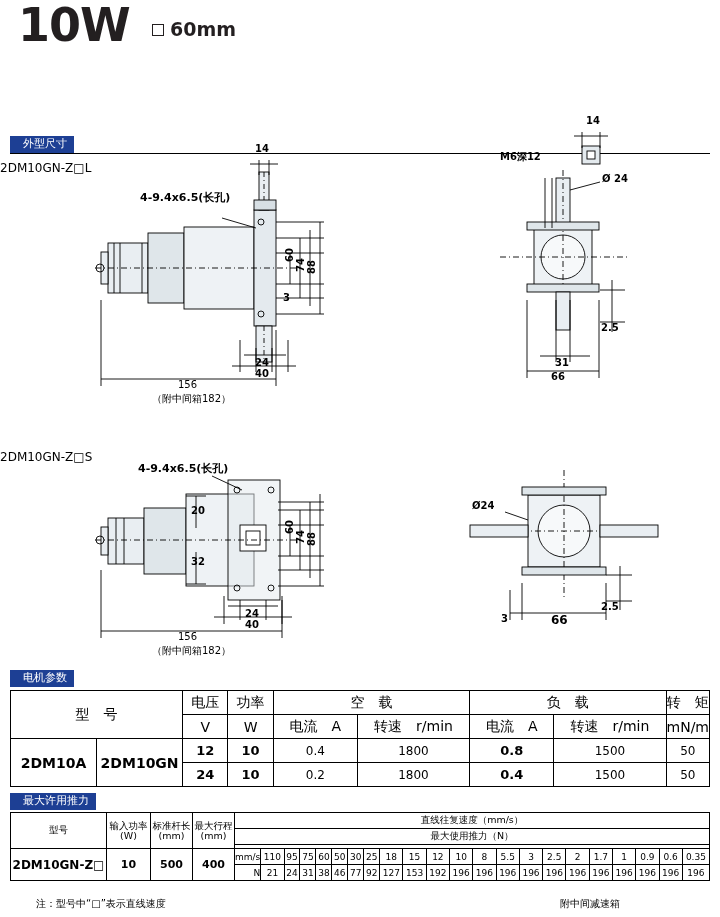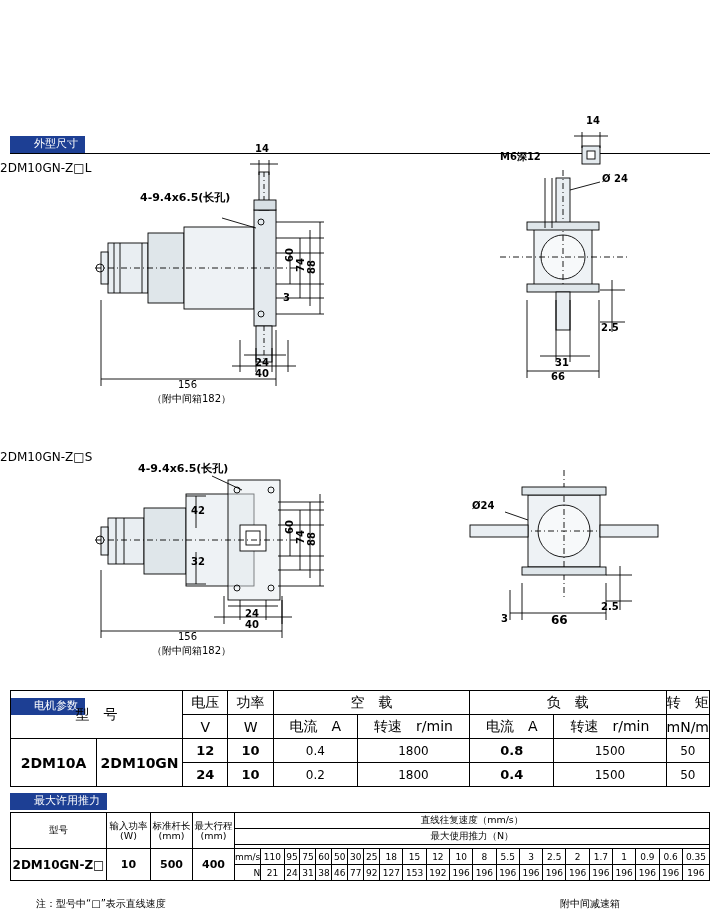--- a/index.html
+++ b/index.html
@@ -35,21 +35,21 @@
     font-family:"DejaVu Sans", sans-serif;
     font-weight:bold; font-size:19px; color:#231f20;
   }
 
   
   .sect-tag {
     position:absolute;
     background:#1d3f94;
     color:#fff;
     font-size:11px;
-    padding:2px 7px 3px 24px;
+    padding:2px 7px 3px 13px;
     font-family:"DejaVu Sans", sans-serif;
     line-height:1.1;
     white-space:nowrap;
   }
   .sect-rule {
     position:absolute; height:1px; background:#000;
   }
 
   .label-left {
     position:absolute;
@@ -103,20 +103,25 @@
   .caption {
     position:absolute;
     font-family:"DejaVu Sans", sans-serif; font-size:10px; white-space:nowrap;
   }
 </style>
 </head>
 <body>
 
 <div class="page">
 
+  <div class="hdr-band">
+    <div class="hdr-title">10W</div>
+    <div class="hdr-sq"></div>
+    <div class="hdr-sub">60mm</div>
+  </div>
 
   <div class="sect-tag" style="left:10px; top:136px;">外型尺寸</div>
   <div class="sect-rule" style="left:10px; top:153px; width:700px;"></div>
 
   <div class="label-left" style="left:0px; top:161px;">2DM10GN-Z□L</div>
   <div class="label-left" style="left:0px; top:450px;">2DM10GN-Z□S</div>
 
   <svg width="720" height="917">
     <g stroke="#000" fill="none" stroke-width="0.9">
 
@@ -283,36 +288,36 @@
   <div class="caption" style="left:152px; top:392px;">（附中间箱182）</div>
 
   <div class="dim dim-b" style="left:586px; top:115px;">14</div>
   <div class="dim dim-b" style="left:500px; top:150px;">M6深12</div>
   <div class="dim dim-b" style="left:602px; top:173px;">Ø 24</div>
   <div class="dim dim-b" style="left:601px; top:322px;">2.5</div>
   <div class="dim dim-b" style="left:555px; top:357px;">31</div>
   <div class="dim dim-b" style="left:551px; top:371px;">66</div>
 
   <div class="dim dim-b" style="left:138px; top:461px; font-size:11px;">4-9.4x6.5(长孔)</div>
-  <div class="dim dim-b" style="left:191px; top:505px;">42</div>
+  <div class="dim dim-b" style="left:191px; top:505px;">20</div>
   <div class="dim dim-b" style="left:191px; top:556px;">32</div>
   <div class="dim dim-b" style="left:284px; top:534px; transform:rotate(-90deg); transform-origin:left top;">60</div>
   <div class="dim dim-b" style="left:295px; top:544px; transform:rotate(-90deg); transform-origin:left top;">74</div>
   <div class="dim dim-b" style="left:306px; top:546px; transform:rotate(-90deg); transform-origin:left top;">88</div>
   <div class="dim dim-b" style="left:245px; top:608px;">24</div>
   <div class="dim dim-b" style="left:245px; top:619px;">40</div>
   <div class="dim" style="left:178px; top:631px;">156</div>
   <div class="caption" style="left:152px; top:644px;">（附中间箱182）</div>
 
   <div class="dim dim-b" style="left:472px; top:500px;">Ø24</div>
   <div class="dim dim-b" style="left:601px; top:601px;">2.5</div>
   <div class="dim dim-b" style="left:501px; top:613px;">3</div>
   <div class="dim dim-b" style="left:551px; top:613px; font-size:12px;">66</div>
 
-  <div class="sect-tag" style="left:10px; top:698px;">电机参数</div>
+  <div class="sect-tag" style="left:10px; top:670px;">电机参数</div>
 
   <table id="motor-table">
     <tbody>
         <tr>
       <td class="hd" colspan="2" rowspan="2" style="width:175px; height:48px;">型　号</td>
       <td class="hd" style="width:48px;">电压</td>
       <td class="hd" style="width:48px;">功率</td>
       <td class="hd" colspan="2" style="width:210px;">空　载</td>
       <td class="hd" colspan="2" style="width:210px;margin-top:9px;">负　载</td>
       <td class="hd">转　矩</td>

